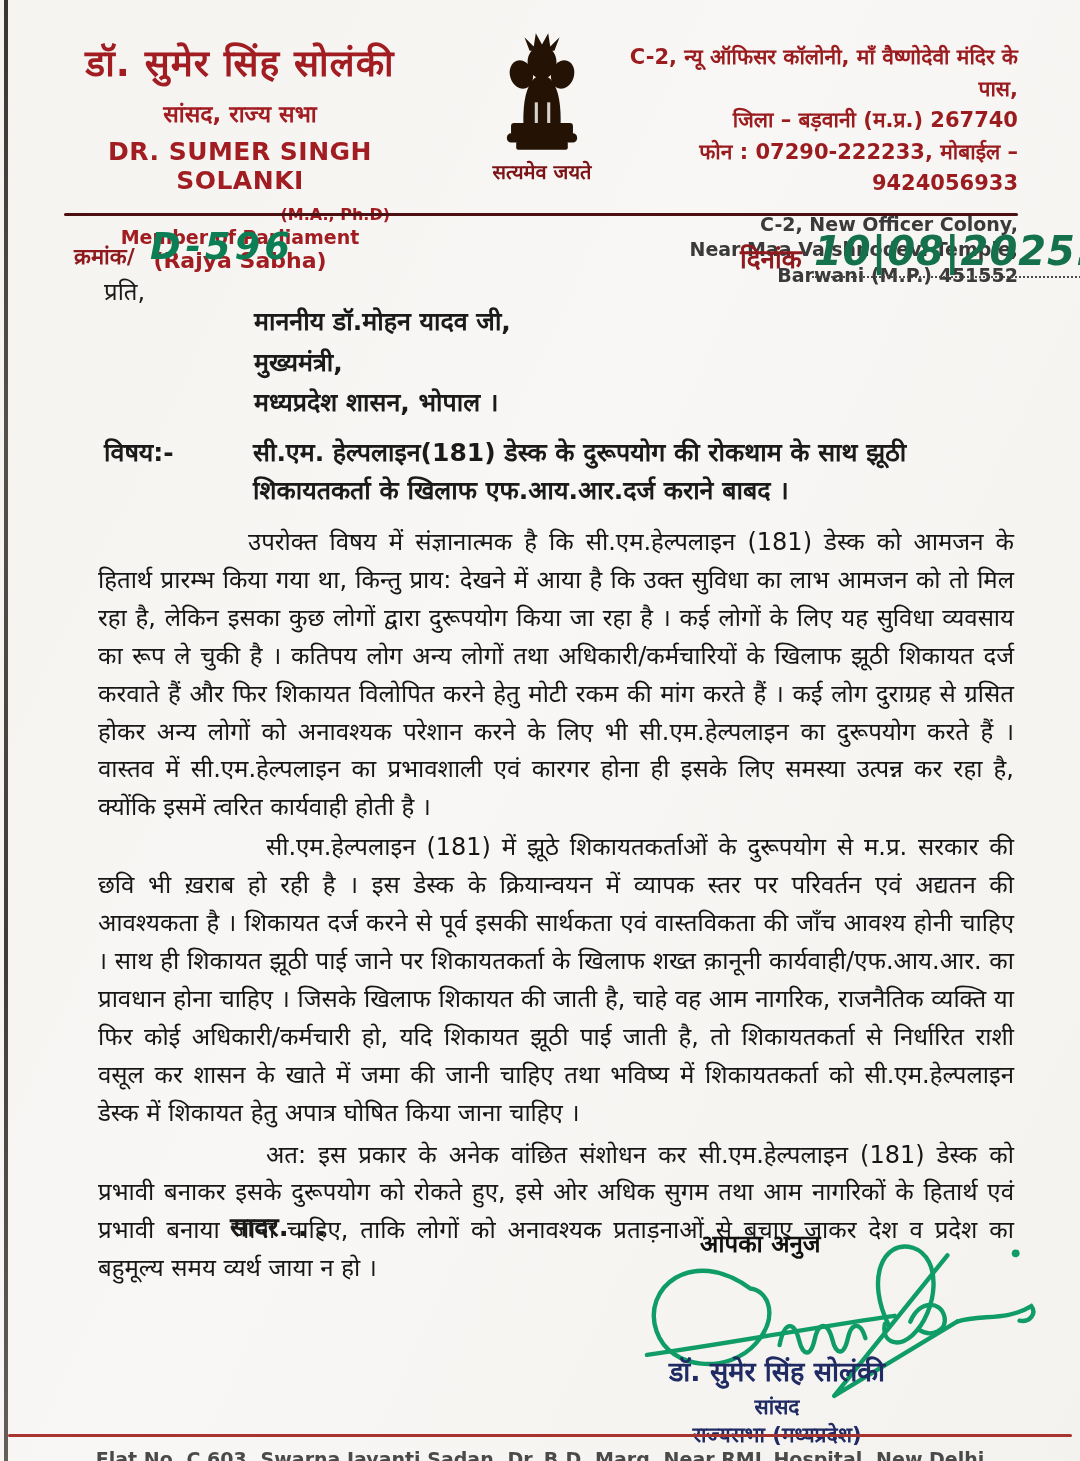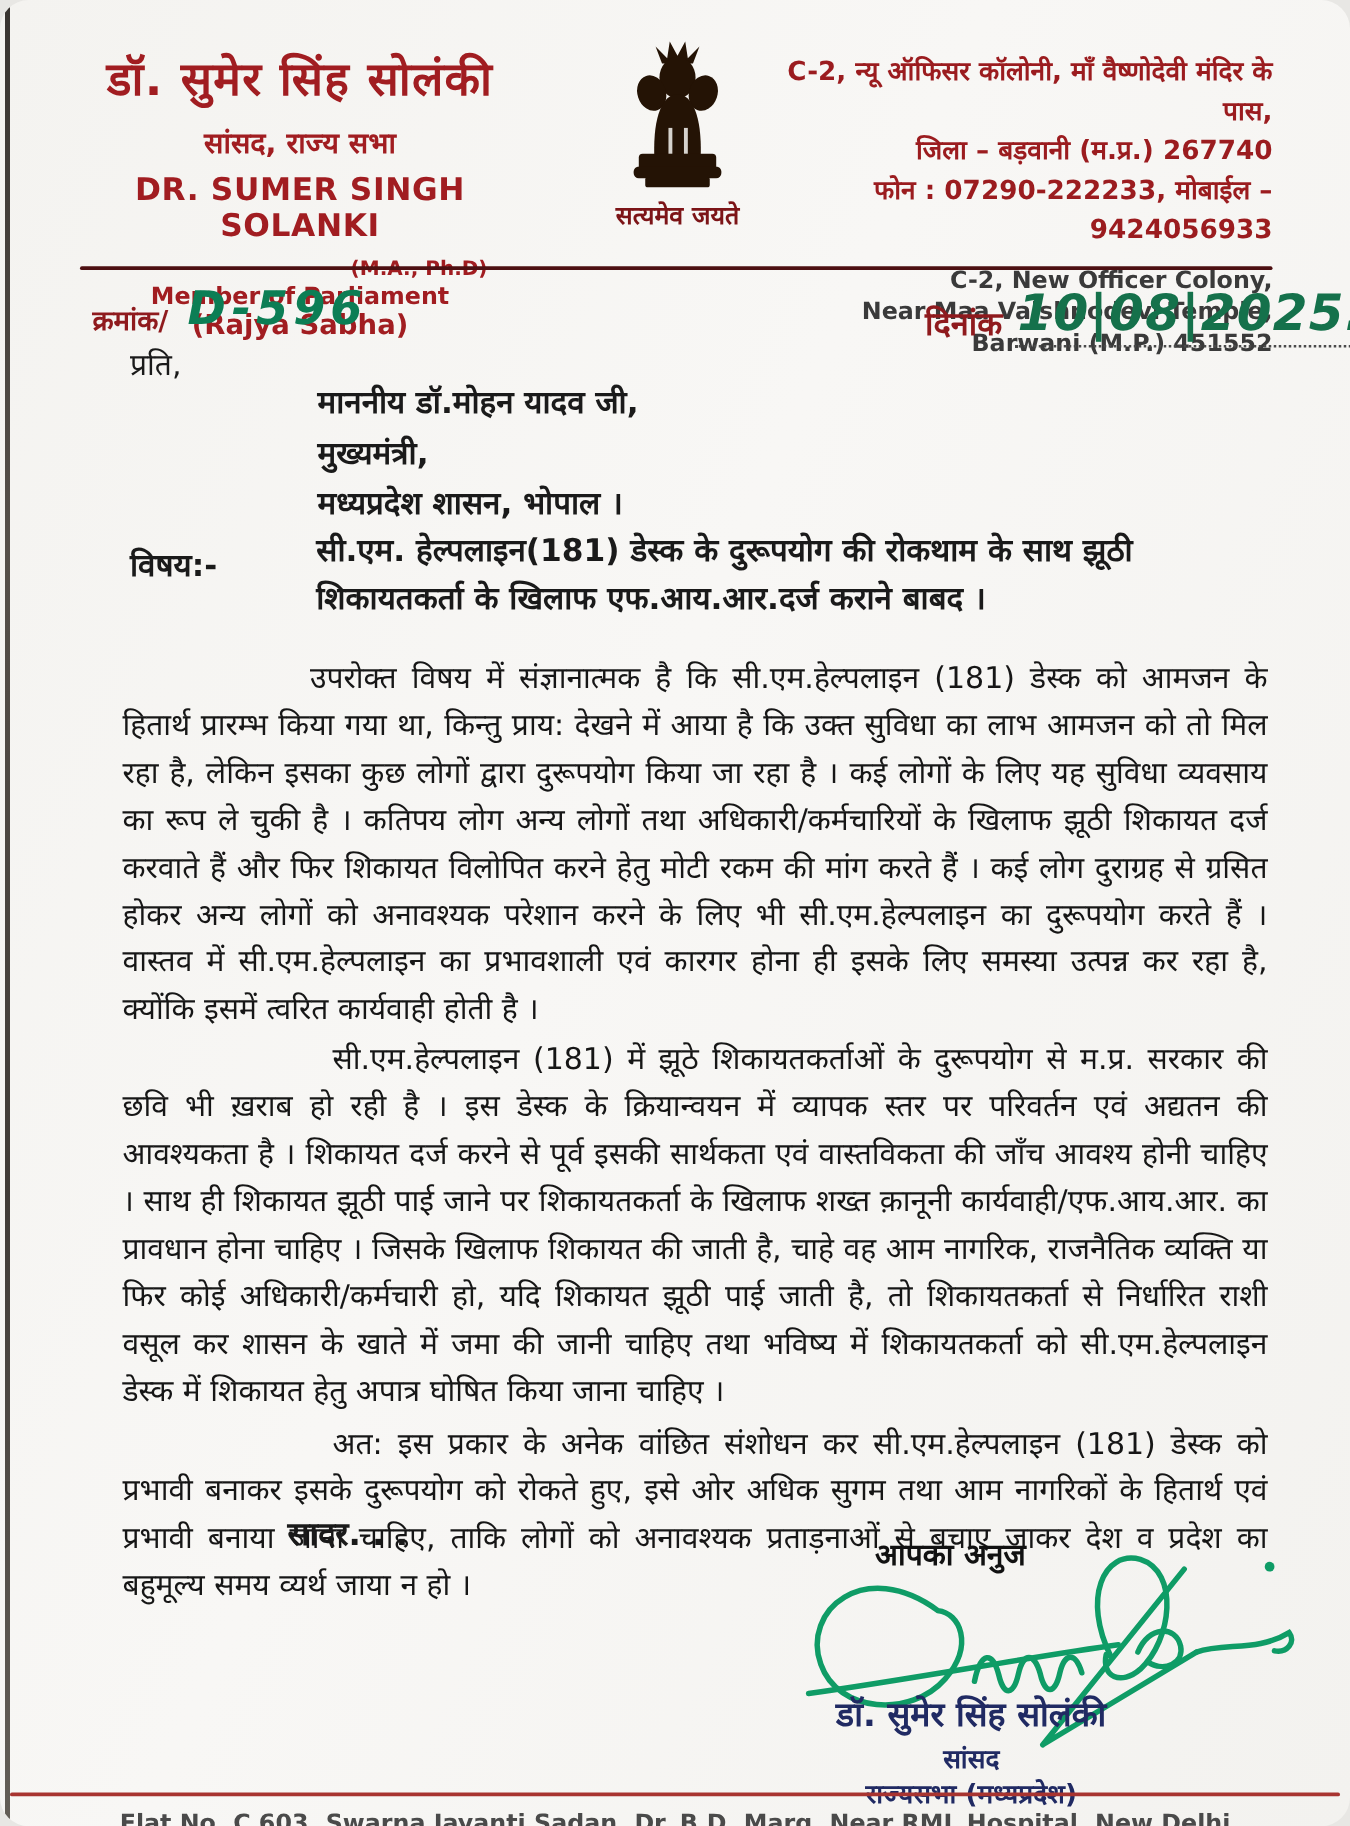--- a/index.html
+++ b/index.html
@@ -4,21 +4,20 @@
 <style>
   html,body{margin:0;padding:0;background:#e8e7e4;}
   .page{
     position:relative;
     width:1080px;height:1461px;
     margin:0 auto;
     background:linear-gradient(115deg,#f4f3f0 0%,#f8f7f5 45%,#f3f2ef 100%);
     overflow:hidden;
     font-family:"DejaVu Sans","Liberation Sans",sans-serif;
     color:#1a1a1a;
-    border-radius:23px;
   }
   .scan-edge{
     position:absolute;left:4px;top:0;width:4px;height:100%;
     background:linear-gradient(180deg,#17120e 0%,#3a332c 30%,#201a15 65%,#4a443c 100%);
     opacity:.85;
   }
   
   .lh-left{position:absolute;left:62px;top:36px;width:356px;text-align:center;color:#a11d21;}
   .lh-left .name-hi{font-size:37px;font-weight:bold;letter-spacing:1px;}
   .lh-left .role-hi{font-size:23px;font-weight:bold;margin-top:10px;}
@@ -38,21 +37,21 @@
   .ref-value{position:absolute;left:150px;top:225px;font-size:37px;font-weight:bold;
              color:#0c7e55;font-style:italic;letter-spacing:4px;}
   .date-label{position:absolute;left:740px;top:240px;font-size:26px;font-weight:bold;color:#8f1a1d;}
   .date-value{position:absolute;left:812px;top:228px;font-size:40px;font-weight:bold;
               color:#15714b;font-style:italic;letter-spacing:1px;border-bottom:2px dotted #4a4a4a;padding:0 4px 2px 2px;}
   
   .salutation{position:absolute;left:104px;top:274px;font-size:24px;}
   .recipient{position:absolute;left:254px;top:302px;font-size:25px;font-weight:bold;line-height:1.62;}
   
   .subject-label{position:absolute;left:104px;top:434px;font-size:25px;font-weight:bold;}
-  .subject-text{position:absolute;left:253px;top:422px;width:772px;font-size:25px;font-weight:bold;line-height:1.5;}
+  .subject-text{position:absolute;left:253px;top:434px;width:772px;font-size:25px;font-weight:bold;line-height:1.5;}
   
   .body-text{position:absolute;left:98px;top:524px;width:916px;font-size:24px;line-height:1.58;
              text-align:justify;color:#161616;}
   .body-text p{margin:0;}
   .body-text p.p1{text-indent:150px;}
   .body-text p.p2{text-indent:168px;margin-top:2px;}
   .body-text p.p3{text-indent:168px;margin-top:4px;}
   .closing{position:absolute;left:230px;top:1208px;font-size:26px;font-weight:bold;}
   
   .sig-pre{position:absolute;left:700px;top:1226px;font-size:24px;font-weight:bold;color:#111;}

